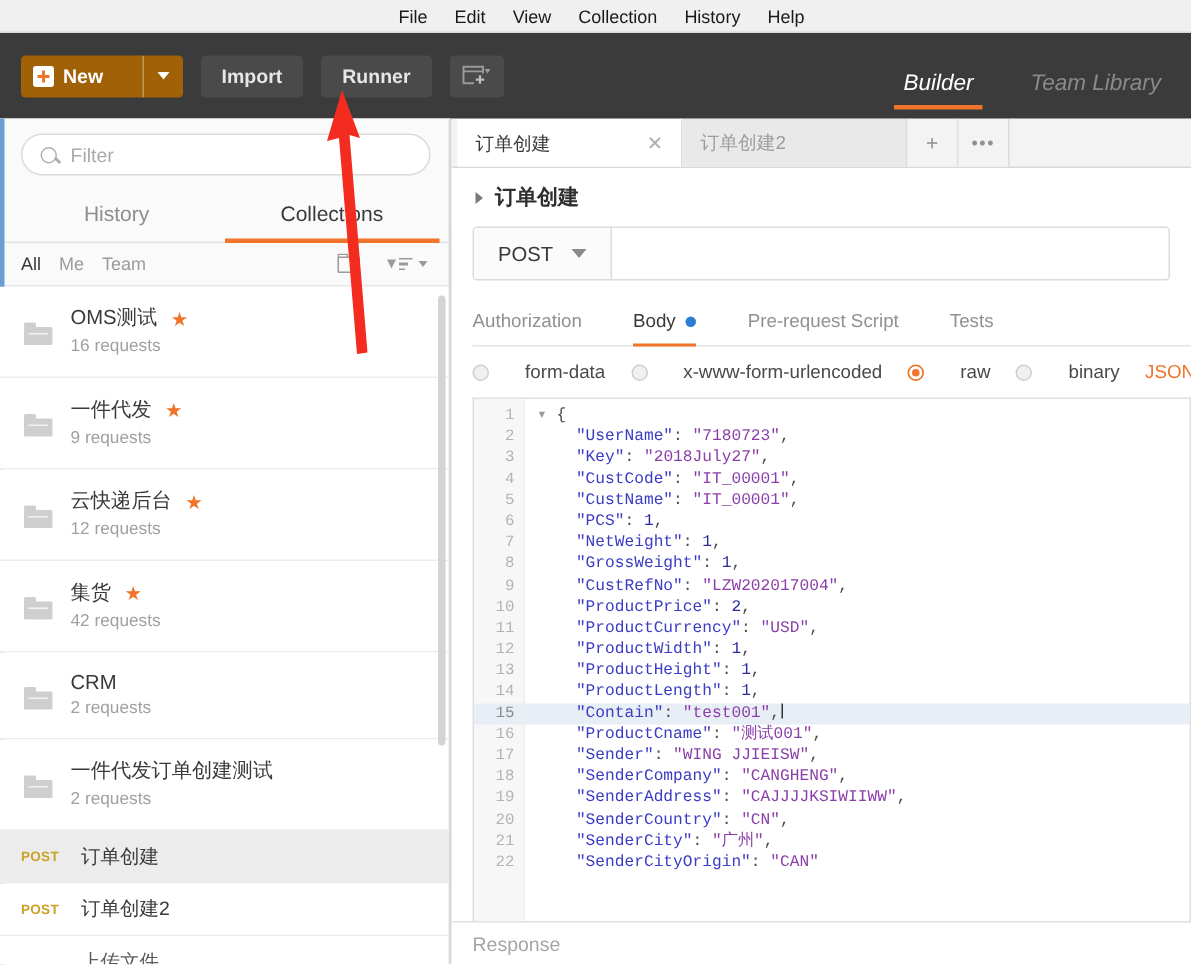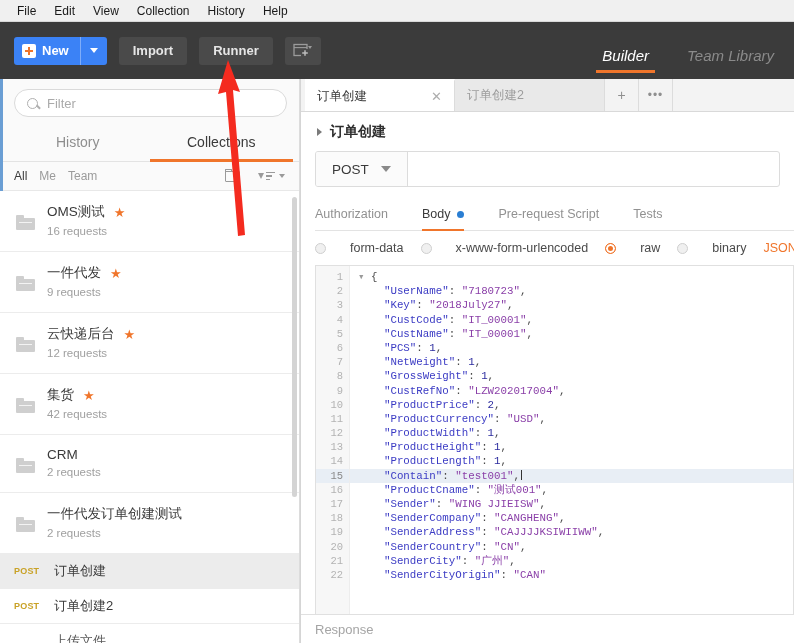--- a/index.html
+++ b/index.html
@@ -13,45 +13,47 @@
 
   
   .menubar {
     height: 22px;
     background: #f0f0f0;
     border-bottom: 1px solid #d8d8d8;
     display: flex;
     align-items: center;
     padding-left: 8px;
     gap: 0px;
+    justify-content: center;
   }
   .menubar .mi {
     font-size: 12px;
     color: #1a1a1a;
     padding: 2px 9px;
     cursor: default;
     white-space: nowrap;
   }
 
   
   .toolbar {
     height: 57px;
     background: #3b3b3b;
     display: flex;
     align-items: center;
     padding: 0 14px;
     position: relative;
   }
   .btn-new {
     display: flex; align-items: center;
-    background: #3b82f6;
+    background: #a16207;
     border-radius: 3px;
     height: 28px;
     overflow: hidden;
     cursor: pointer;
+    gap: 15px;
   }
   .btn-new .main {
     display: flex; align-items: center; gap: 6px;
     padding: 0 11px 0 8px;
     height: 100%;
   }
   .btn-new .plusbox {
     width: 14px; height: 14px;
     background: #ffffff;
     border-radius: 2px;

